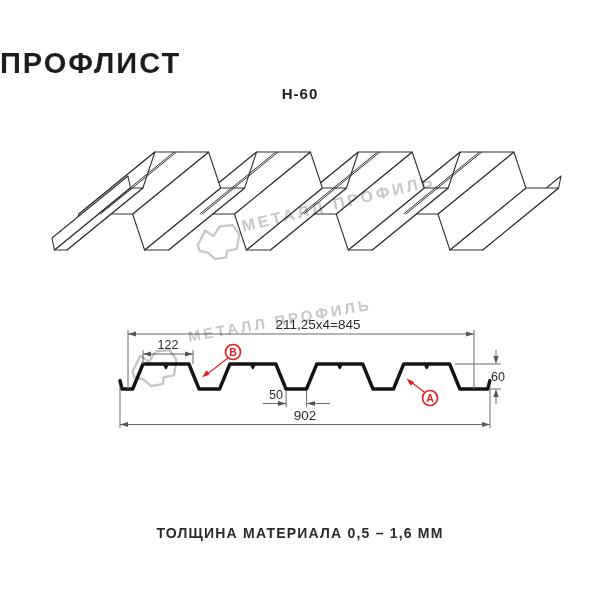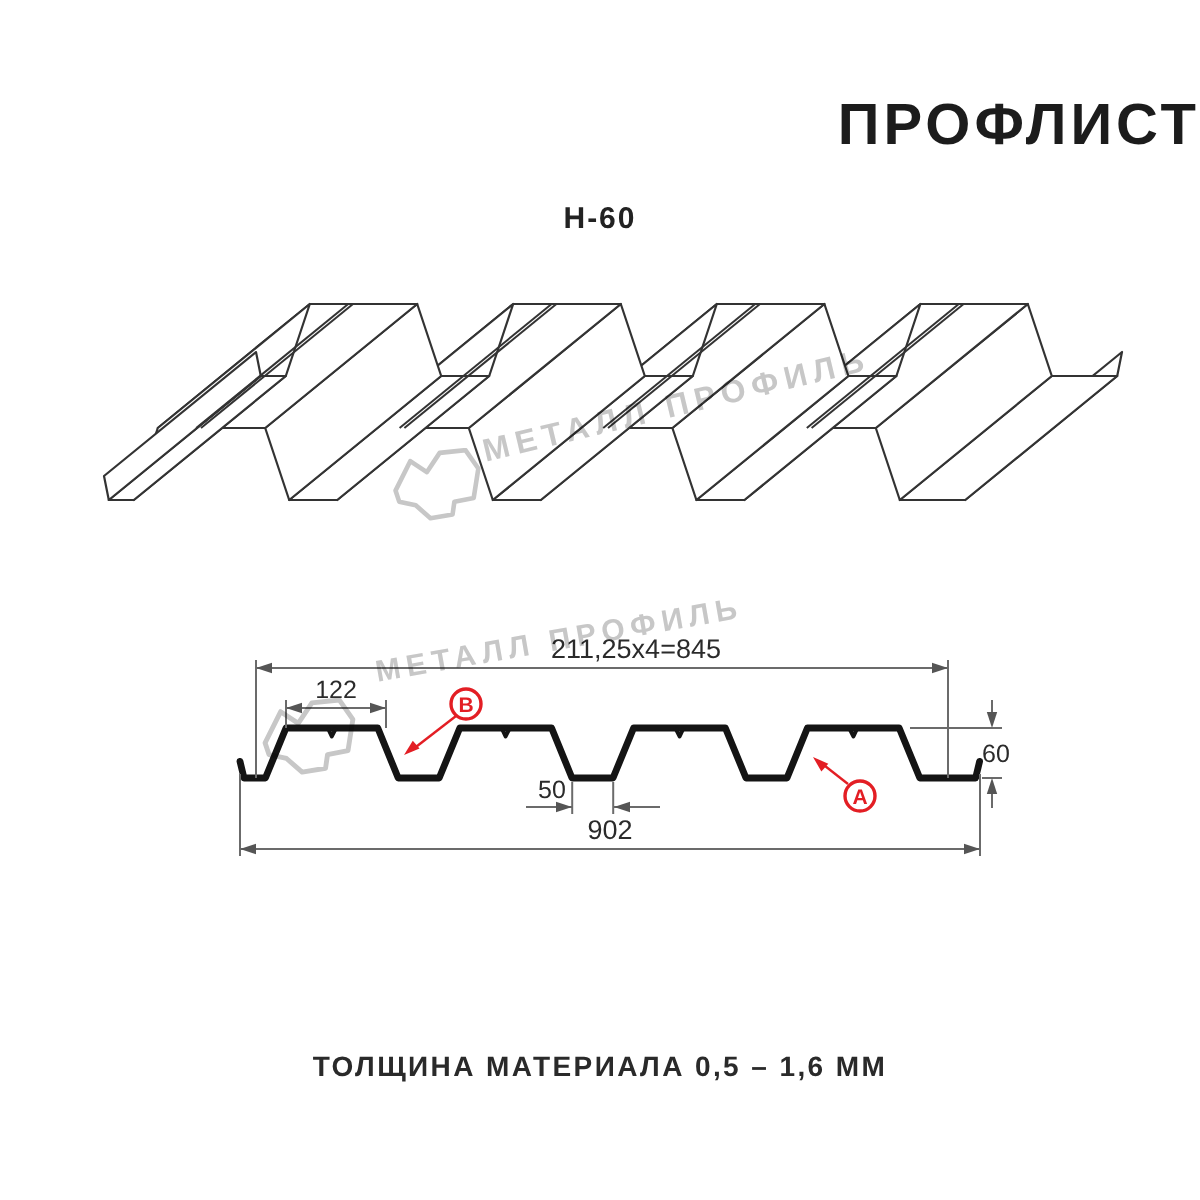--- a/index.html
+++ b/index.html
@@ -1,21 +1,21 @@
 <!DOCTYPE html>
 <html><head>
 <meta charset="utf-8">
 <style>
   html,body{margin:0;padding:0;background:#fff;}
   .page{position:relative;width:600px;height:600px;background:#fff;overflow:hidden;
         font-family:"Liberation Sans",sans-serif;}
-  .title{position:absolute;top:47px;left:0;width:100%;text-align:right;
+  .title{position:absolute;top:47px;left:0;width:100%;text-align:left;
          font-size:29px;font-weight:800;letter-spacing:2px;color:#1c1c1c;}
   .subtitle{position:absolute;top:85px;left:0;width:100%;text-align:center;
-         font-size:15px;font-weight:600;letter-spacing:1px;color:#222;margin-top:16px;}
+         font-size:15px;font-weight:600;letter-spacing:1px;color:#222;}
   .footer{position:absolute;top:525px;left:0;width:100%;text-align:center;
          font-size:14px;font-weight:700;letter-spacing:1.2px;color:#2a2a2a;}
   #draw{position:absolute;left:0;top:0;}
   .iso-face{fill:#ffffff;stroke:#333;stroke-width:1.1;stroke-linejoin:round;}
   .iso-line{stroke:#333;stroke-width:1;}
   .section-line{fill:none;stroke:#141414;stroke-width:3.4;stroke-linejoin:round;stroke-linecap:round;}
   .notch{fill:none;stroke:#141414;stroke-width:2;stroke-linejoin:round;}
   .dim{stroke:#6b6b6b;stroke-width:1;}
   .dim-arrow{fill:#555;}
   .dim-text{font-size:12.5px;fill:#2b2b2b;text-anchor:middle;font-family:"Liberation Sans",sans-serif;}

